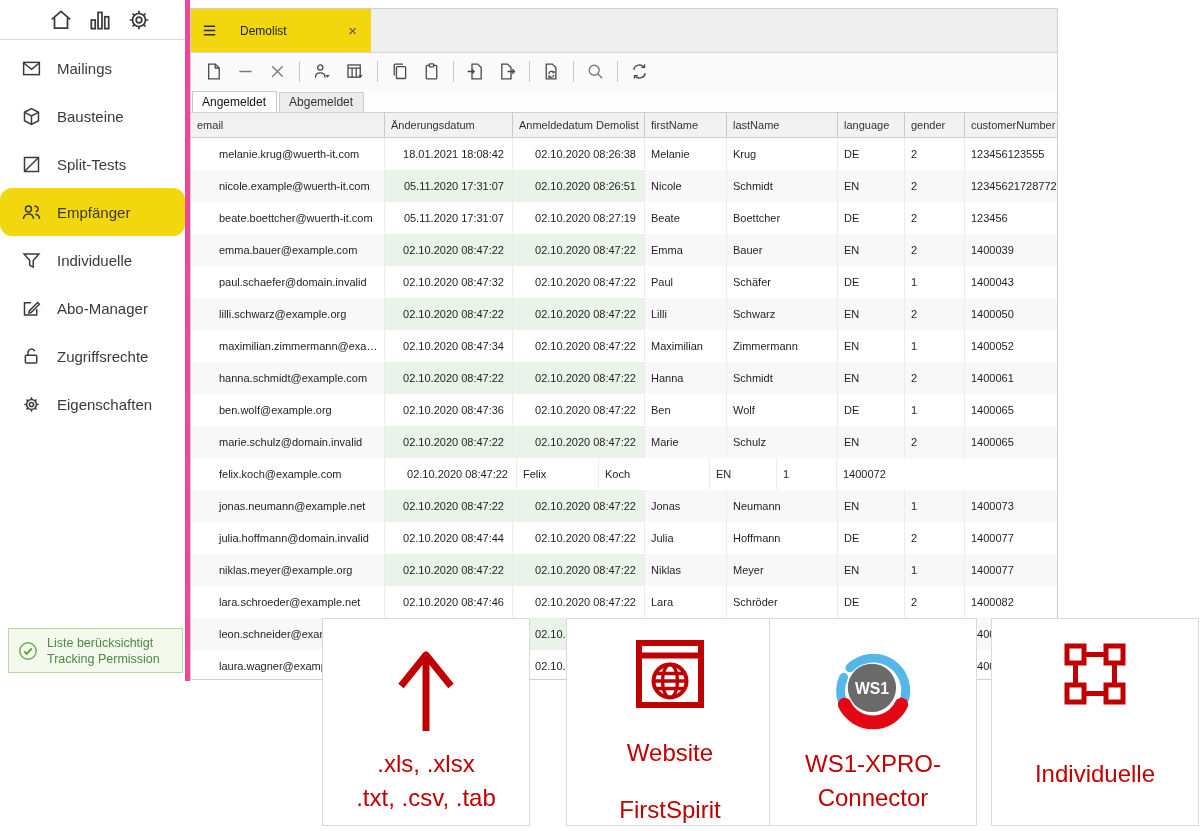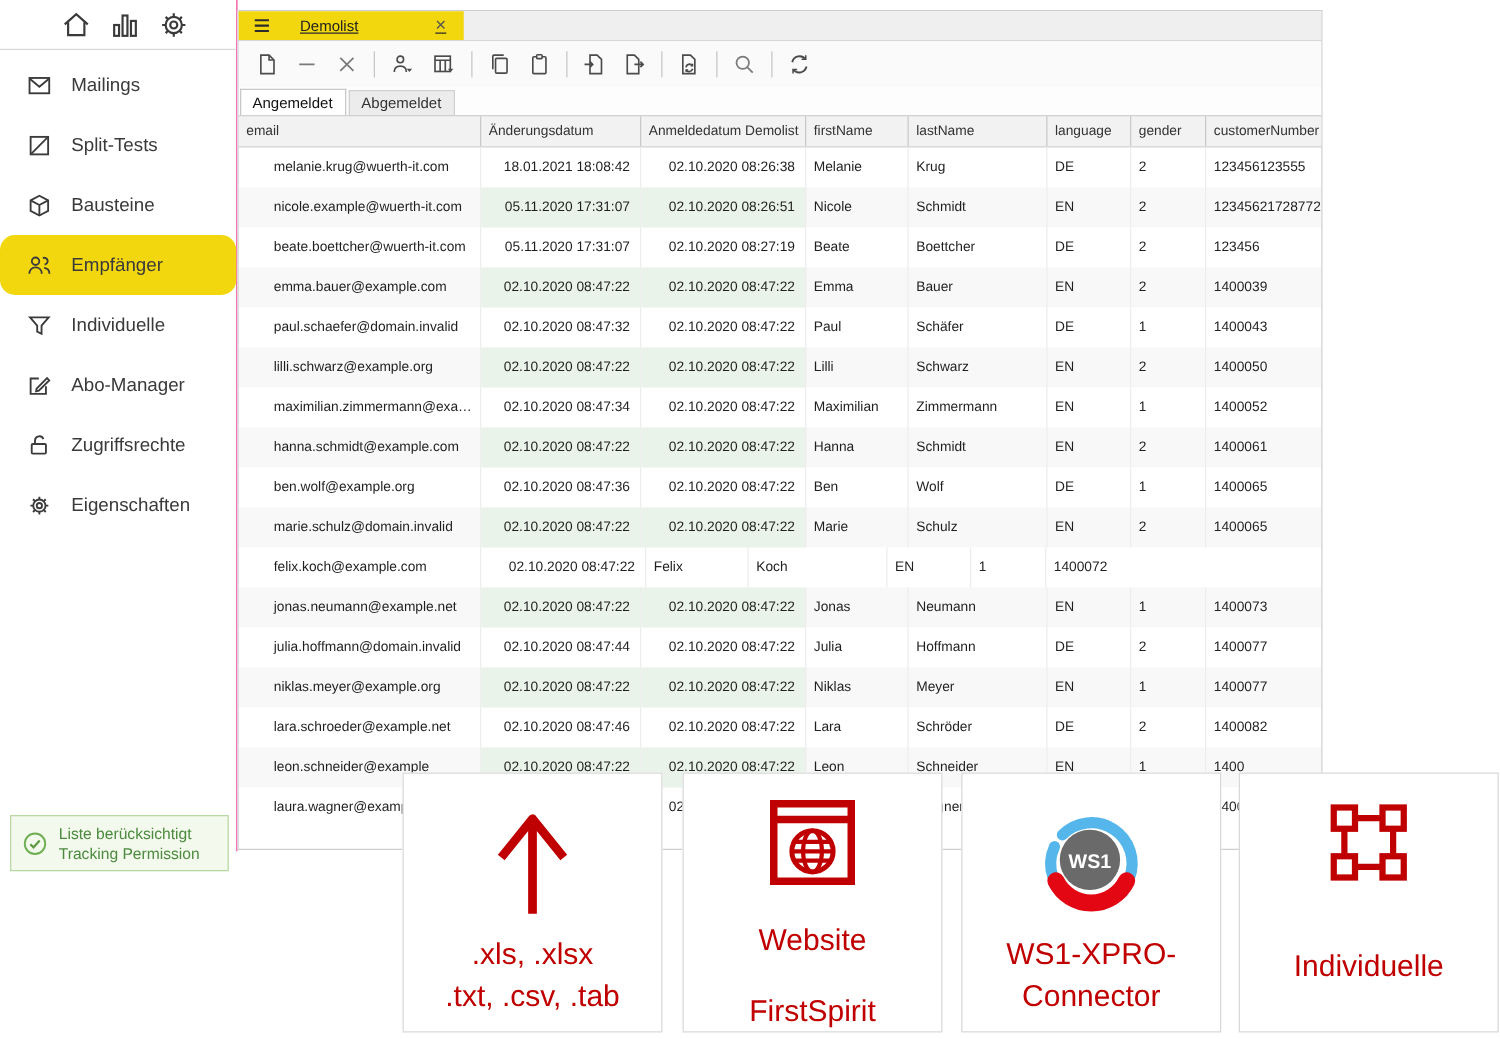--- a/index.html
+++ b/index.html
@@ -5,39 +5,39 @@
   * { box-sizing: border-box; }
   html,body { margin:0; padding:0; }
   body {
     width:1200px; height:831px; position:relative; overflow:hidden;
     background:#fff; font-family:"Liberation Sans", sans-serif; color:#2b2b2b;
   }
   svg { display:block; }
 
   
   #left { position:absolute; left:0; top:0; width:190px; height:681px;
-          border-right:1px solid #ec4899; background:#fff; }
+          border-right:5px solid #ec4899; background:#fff; }
   #topbar { height:40px; display:flex; align-items:center; gap:13px;
             padding-left:48px; border-bottom:1px solid #d9d9d9; }
   #topbar .tb-ic { cursor:pointer; }
   #side-items { padding-top:4px; }
   .side-item { height:48px; display:flex; align-items:center; gap:15px;
                padding-left:21px; font-size:15px; color:#3a3a3a; cursor:pointer; }
   .side-item.active { background:var(--accent-yellow,#F2D70E);border-radius:12px; }
   .notice { position:absolute; left:8px; top:628px; width:175px; height:45px;
             border:1px solid #b9d8a2; background:#f3f9ec; color:var(--notice-green,#4C8A3F);
             font-size:12.5px; line-height:16px; display:flex; align-items:center;
-            gap:9px; padding:0 9px;margin-top:24px; }
+            gap:9px; padding:0 9px; }
 
   
   #panel { position:absolute; left:190px; top:8px; width:868px; height:672px;
            border:1px solid #cfcfcf; background:#fff; z-index:1;
            display:flex; flex-direction:column; }
-  .tabstrip { height:24px; background:#efefef; border-bottom:1px solid #d7d7d7;
-              display:flex; align-items:stretch; flex:0 0 auto;text-decoration:underline; }
+  .tabstrip { height:44px; background:#efefef; border-bottom:1px solid #d7d7d7;
+              display:flex; align-items:stretch; flex:0 0 auto; }
   .tab { width:180px; background:var(--accent-yellow,#F2D70E); display:flex;
          align-items:center; padding:0 10px; gap:0; cursor:pointer; }
   .tab .title { font-size:12px; color:#222; margin-left:22px; }
   .tab .close { margin-left:auto; font-size:15px; color:#555; cursor:pointer;
                 line-height:1; padding:2px 4px; }
   .toolbar { height:37px; background:#fafafa; display:flex; align-items:center;
              gap:11px; padding-left:12px; flex:0 0 auto; }
   .toolbar .tbtn { cursor:pointer; display:flex; align-items:center; }
   .toolbar .sep { width:1px; height:21px; background:#c6c6c6; }
   .subtabs { height:22px; display:flex; align-items:flex-end; padding-left:1px;
@@ -73,21 +73,21 @@
   .trow .c1, .trow .c2 { text-align:right; padding-right:8px; }
 
   
   .card { position:absolute; top:618px; width:208px; height:208px; background:#fff;
           border:1px solid #d9d9d9; z-index:5; display:flex; flex-direction:column;
           align-items:center; cursor:pointer; }
   .card .icon-wrap { height:112px; margin-top:16px; display:flex;
                      align-items:center; justify-content:center; }
   .card .line { font-size:24px; color:var(--card-red,#C00000); line-height:34px;
                 text-align:center; white-space:nowrap; }
-  #card-0 { left:322px; } #card-1 { left:546px;gap:23px; } #card-2 { left:769px; } #card-3 { left:991px;gap:44px; }
+  #card-0 { left:322px; } #card-1 { left:566px;gap:23px; } #card-2 { left:769px; } #card-3 { left:991px;gap:44px; }
 </style>
 </head>
 <body>
 
 <div id="left">
   <div id="topbar">
     <span class="tb-ic">
       <svg width="26" height="26" viewBox="0 0 24 24" fill="none" stroke="#3a3a3a" stroke-width="1.6">
         <path d="M3.5 11.5 L12 4 L20.5 11.5"></path>
           <path d="M6 10 V19.5 H18 V10"></path>
@@ -115,34 +115,34 @@
         <svg width="21" height="21" viewBox="0 0 24 24" fill="none" stroke="#3b3b3b" stroke-width="1.7">
           <rect x="3" y="5" width="18" height="14"></rect>
             <path d="M3.5 6 L12 13 L20.5 6"></path>
         </svg>
         </span>
       <span>Mailings</span>
     </div>
     <div class="side-item">
       <span>
         <svg width="21" height="21" viewBox="0 0 24 24" fill="none" stroke="#3b3b3b" stroke-width="1.7">
+          <path d="M12 3 L20 7.2 V16.8 L12 21 L4 16.8 V7.2 Z"></path>
+            <path d="M4 7.2 L12 11.4 L20 7.2 M12 11.4 V21"></path>
+        </svg>
+        </span>
+      <span>Bausteine</span>
+    </div>
+    <div class="side-item">
+      <span>
+        <svg width="21" height="21" viewBox="0 0 24 24" fill="none" stroke="#3b3b3b" stroke-width="1.7">
           <rect x="4" y="4" width="16" height="16"></rect>
             <path d="M4.5 19.5 L19.5 4.5"></path>
         </svg>
         </span>
       <span>Split-Tests</span>
-    </div>
-    <div class="side-item">
-      <span>
-        <svg width="21" height="21" viewBox="0 0 24 24" fill="none" stroke="#3b3b3b" stroke-width="1.7">
-          <path d="M12 3 L20 7.2 V16.8 L12 21 L4 16.8 V7.2 Z"></path>
-            <path d="M4 7.2 L12 11.4 L20 7.2 M12 11.4 V21"></path>
-        </svg>
-        </span>
-      <span>Bausteine</span>
     </div>
     <div class="side-item active">
       <span>
         <svg width="21" height="21" viewBox="0 0 24 24" fill="none" stroke="#3b3b3b" stroke-width="1.7">
           <circle cx="8.5" cy="8" r="3.4"></circle>
           <path d="M2.8 19.5 C2.8 15.8 5.3 13.6 8.5 13.6 C11.7 13.6 14.2 15.8 14.2 19.5"></path>
           <path d="M15.2 5.1 a3.1 3.1 0 1 1 1.6 5.9"></path>
           <path d="M16.3 14 c3.1 0.3 4.9 2.4 4.9 5.5"></path>
         </svg>
         </span>

